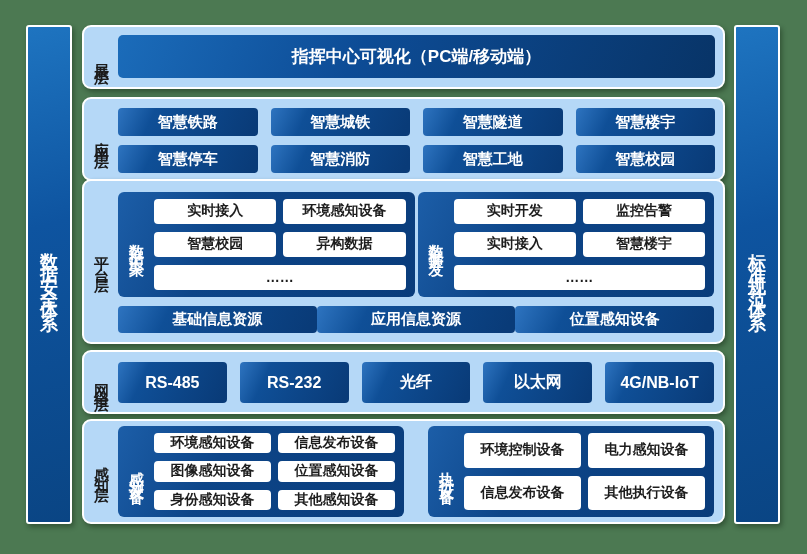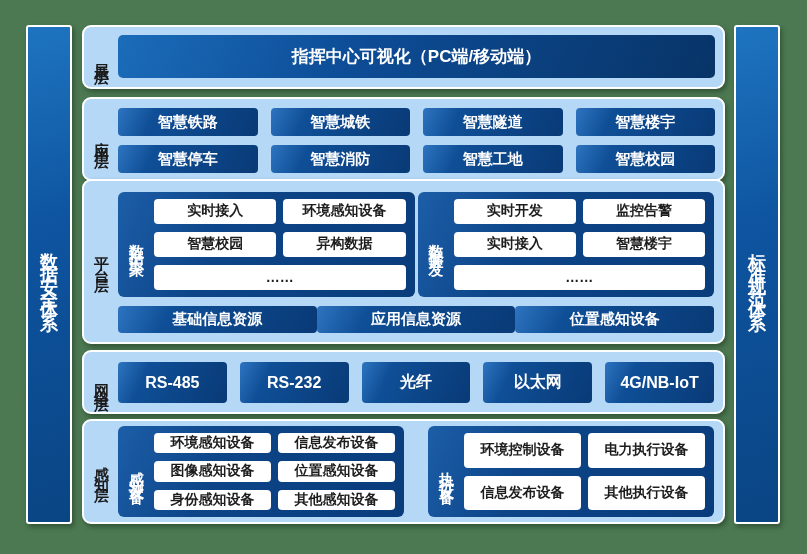--- a/index.html
+++ b/index.html
@@ -291,21 +291,21 @@
           <div class="whitebox">身份感知设备</div>
           <div class="whitebox">其他感知设备</div>
         </div>
       </div>
       <div class="groupbox">
         <div class="group-label">
           <span class="vtext">执行设备</span>
         </div>
         <div class="group-grid">
           <div class="whitebox">环境控制设备</div>
-          <div class="whitebox">电力执行设备</div>
+          <div class="whitebox">电力感知设备</div>
           <div class="whitebox">信息发布设备</div>
           <div class="whitebox">其他执行设备</div>
         </div>
       </div>
     </div>
   </div>
 
 </div>
 
 </body></html>

